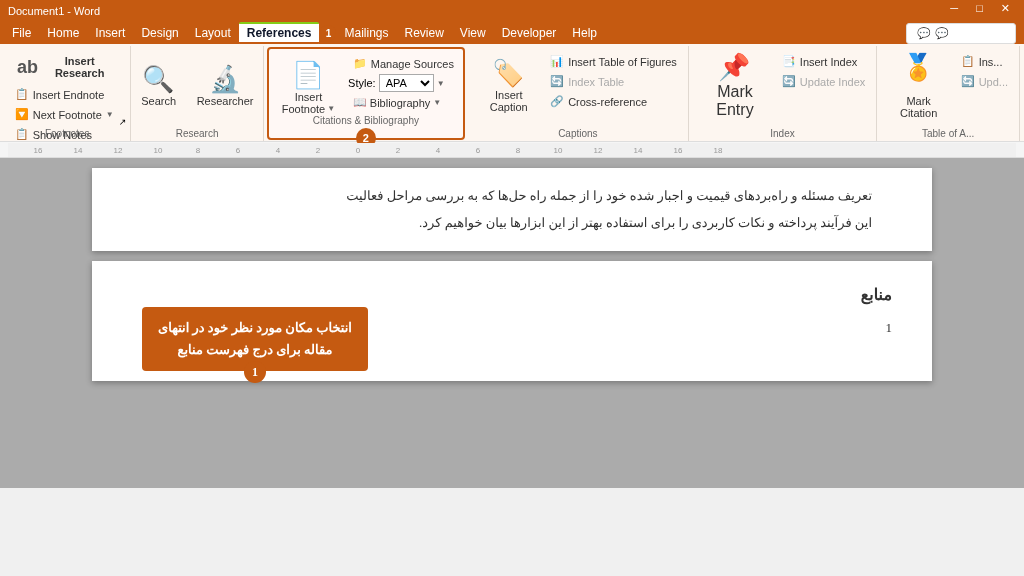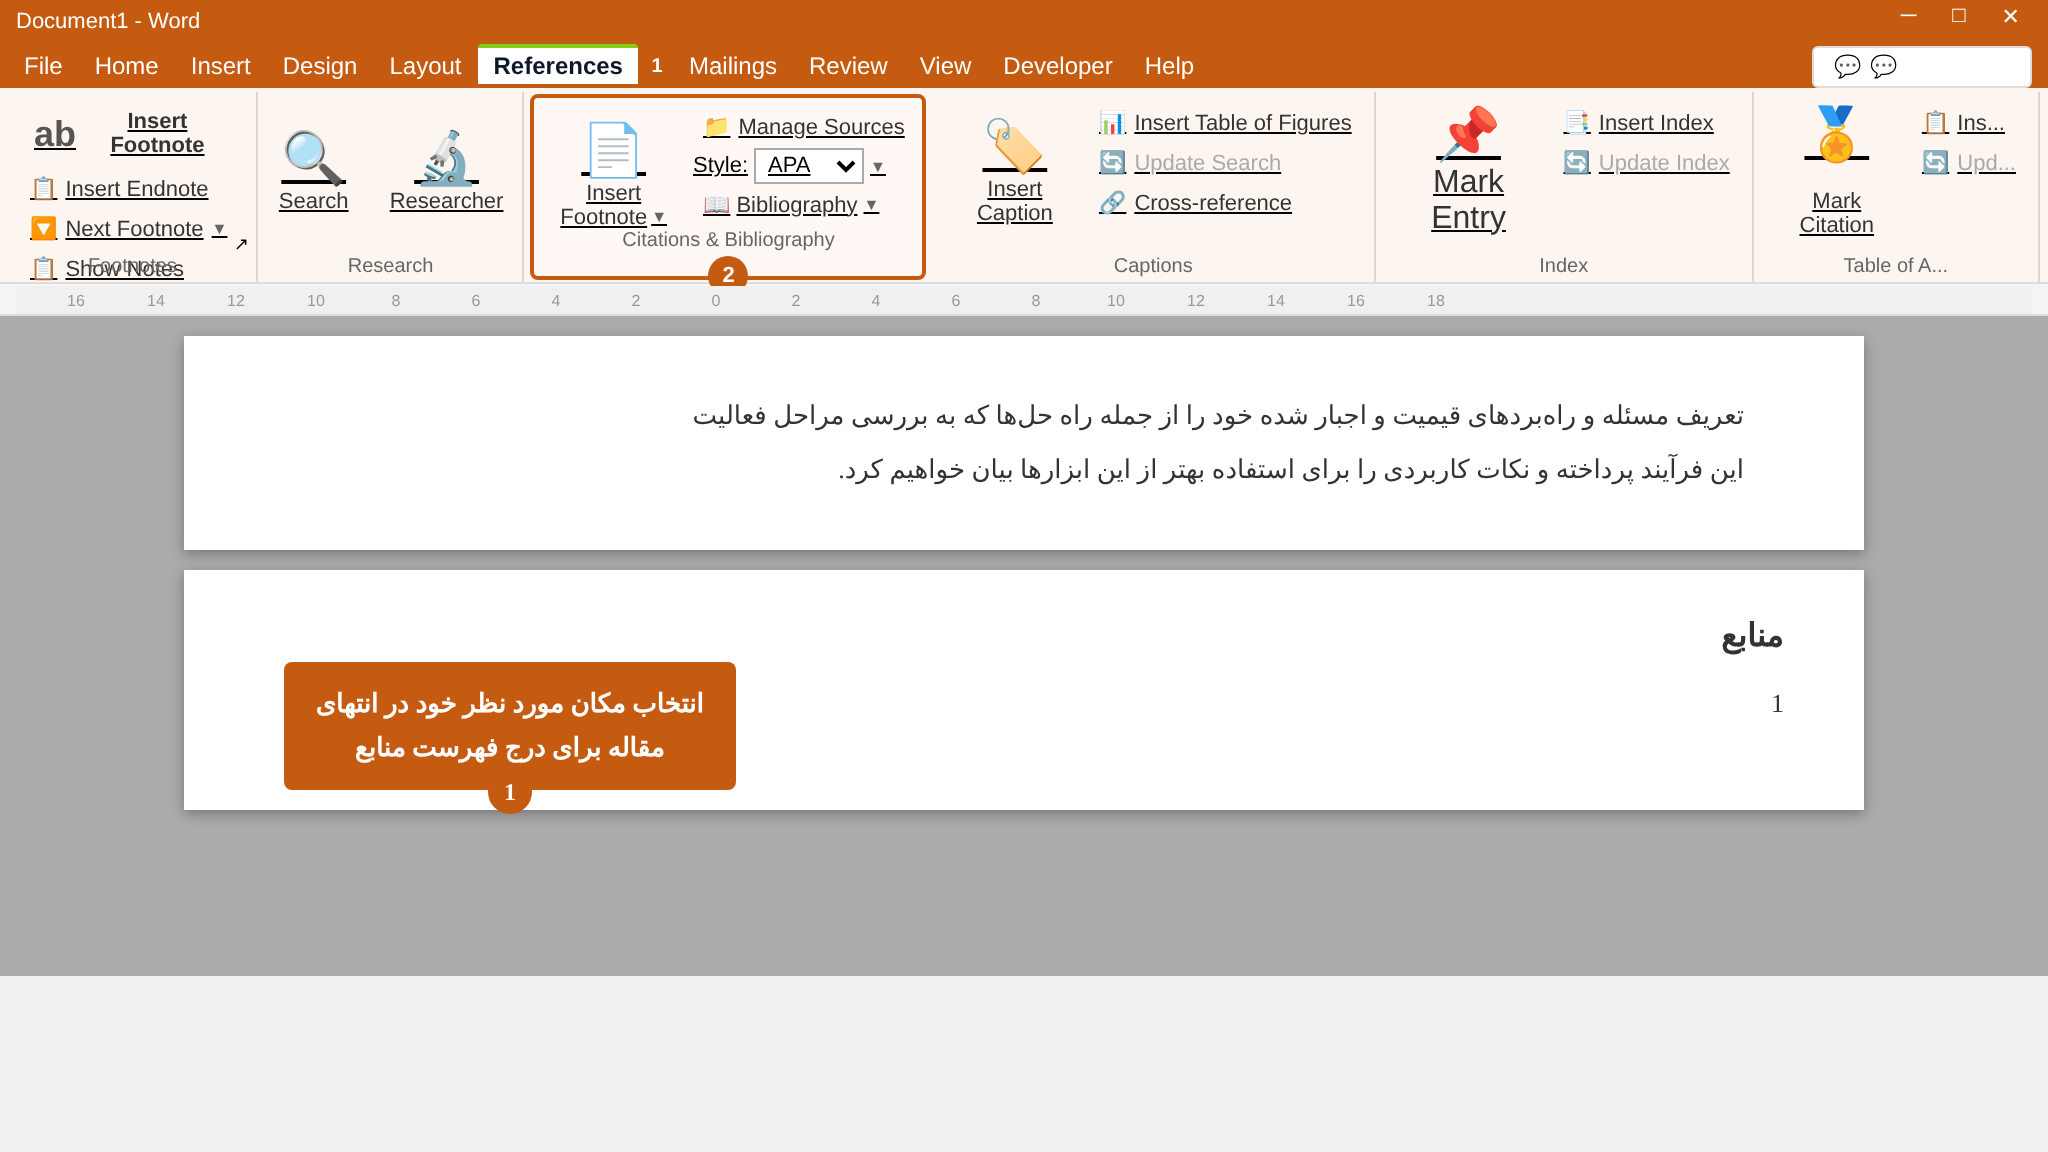--- a/index.html
+++ b/index.html
@@ -190,21 +190,21 @@
       display: flex;
       flex-direction: column;
       align-items: center;
       padding: 10px;
       gap: 10px;
     }
 
     .doc-page {
       background: white;
       width: 840px;
-      padding: 28px 60px;
+      padding: 16px 60px;
       box-shadow: 0 2px 6px rgba(0,0,0,0.3);
       direction: rtl;
       font-family: 'Times New Roman', serif;
       font-size: 14px;
       line-height: 1.8;
       color: #333;
       position: relative;
     }
 
     .doc-page-2 {
@@ -239,21 +239,20 @@
       padding: 3px 10px;
       font-size: 11px;
       cursor: pointer;
       display: flex;
       align-items: center;
       gap: 4px;
     }
 
     .ribbon-wrapper {
       position: relative;
-      text-decoration: underline;
     }
   </style>
 </head>
 <body>
 
 <div style="position:relative; width:1024px; height:488px; overflow:hidden;">
 
   <div class="title-bar">
     <span>Document1 - Word</span>
     <div style="position:absolute; right:8px; top:2px; display:flex; gap:6px;">
@@ -283,21 +282,21 @@
       </div>
     </div>
   </div>
 
   <div class="ribbon ribbon-wrapper">
 
     <div class="ribbon-group" style="min-width:80px;">
       <div class="ribbon-buttons-row" style="flex-direction:column; align-items:flex-start; gap:1px;">
         <div class="ribbon-btn-large" style="flex-direction:row; height:auto; padding:4px 6px; font-size:12px; font-weight:bold;">
           <span style="font-size:18px; font-weight:bold; color:#555; margin-right:4px;">ab</span>
-          <span style="font-size:11px;">Insert Footnote</span>
+          <span style="font-size:11px;">Insert Research</span>
         </div>
         <div class="ribbon-btn-small">
           <span>📋</span>
           <span style="font-size:11px;">Insert Endnote</span>
         </div>
         <div class="ribbon-btn-small">
           <span>🔽</span>
           <span style="font-size:11px;">Next Footnote</span>
           <span class="dropdown-arrow">▼</span>
         </div>
@@ -368,21 +367,21 @@
           <span style="font-size:26px;">🏷️</span>
           <span style="font-size:11px;">Insert Caption</span>
         </div>
         <div class="ribbon-small-column">
           <div class="ribbon-btn-small">
             <span>📊</span>
             <span>Insert Table of Figures</span>
           </div>
           <div class="ribbon-btn-small" style="color:#aaa;">
             <span style="color:#aaa;">🔄</span>
-            <span>Update Search</span>
+            <span>Index Table</span>
           </div>
           <div class="ribbon-btn-small">
             <span>🔗</span>
             <span>Cross-reference</span>
           </div>
         </div>
       </div>
       <div class="ribbon-group-label">Captions</div>
     </div>
 

